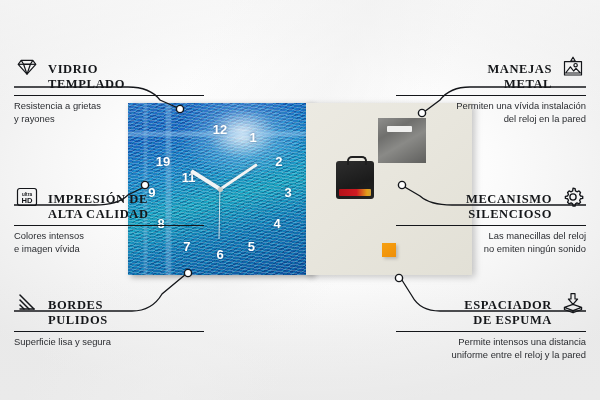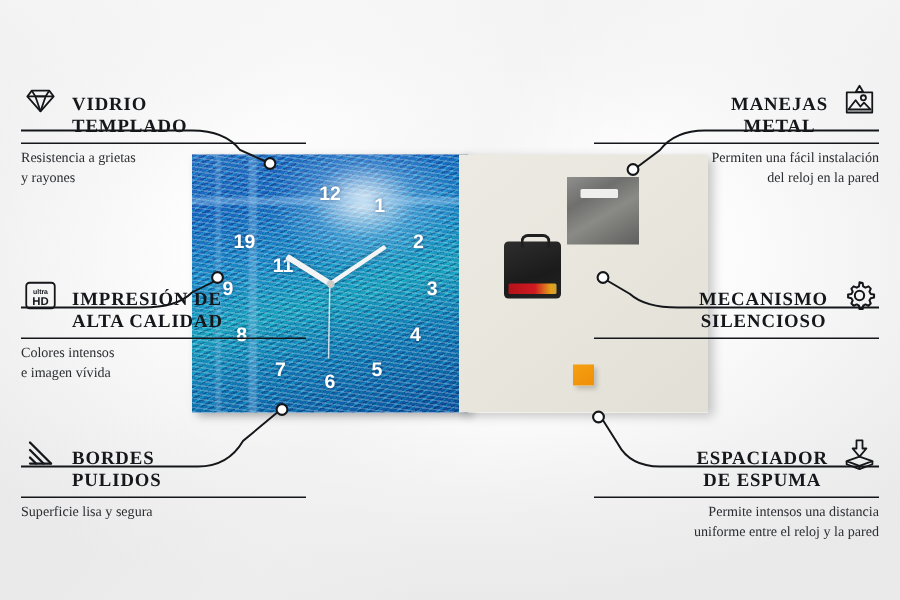--- a/index.html
+++ b/index.html
@@ -182,40 +182,40 @@
     width: 190px;
   }
   .callout.left  { text-align: left; }
   .callout.right { text-align: right; }
 
   .co-head {
     display: flex;
     align-items: center;
     gap: 8px;
   }
-  .callout.right .co-head { flex-direction: row-reverse; text-align: center; }
+  .callout.right .co-head { flex-direction: row-reverse; }
 
   .co-title {
     font-family: "Liberation Serif", serif;
     font-weight: bold;
     font-size: 12.5px;
     letter-spacing: .6px;
     color: #15171a;
     line-height: 1.18;
     text-transform: uppercase;
     white-space: pre-line;
     margin-top: 20px;
   }
   .co-rule {
     height: 1.4px;
     background: #14161a;
     margin: 3px 0 4px 0;
   }
   .co-sub {
-    font-family: Liberation Serif, serif;
+    font-family: Liberation Sans, sans-serif;
     font-size: 9.4px;
     color: #2b2d31;
     line-height: 1.35;
     white-space: pre-line;
   }
   .co-icon {
     flex: 0 0 auto;
     width: 26px;
     height: 26px;
     display: flex;
@@ -362,36 +362,38 @@
           <path d="M12 2.2 L9.6 6.2 H14.4 Z"></path>
           <rect x="3.5" y="6.6" width="17" height="13.4"></rect>
           <path d="M4.6 18 L9.4 11.8 L12.6 16 L15 13.4 L19.4 18 Z"></path>
           <circle cx="14.6" cy="10.2" r="1.7"></circle>
         </svg>
       </span>
       <div class="co-title">MANEJAS
 METAL</div>
     </div>
     <div class="co-rule"></div>
-    <div class="co-sub">Permiten una fácil instalación
+    <div class="co-sub">Permiten una vívida instalación
 del reloj en la pared</div>
   </div>
 
   <div class="callout right" style="right:14px; top:172px;">
     <div class="co-head">
       <span class="co-icon">
         <svg width="24" height="24" viewBox="0 0 24 24" fill="none" stroke="#14161a" stroke-width="1.35" stroke-linejoin="round">
           <path d="M12 3.2 l2.1 .5 .35 2.2 1.5 .87 2.05-.86 1.5 1.5-.86 2.05 .87 1.5 2.2 .35 0 2.1 -2.2 .35 -.87 1.5 .86 2.05 -1.5 1.5 -2.05-.86 -1.5 .87 -.35 2.2 -2.1 0 -.35-2.2 -1.5-.87 -2.05 .86 -1.5-1.5 .86-2.05 -.87-1.5 -2.2-.35 0-2.1 2.2-.35 .87-1.5 -.86-2.05 1.5-1.5 2.05 .86 1.5-.87 .35-2.2 z"></path>
           <circle cx="12" cy="12" r="3.1"></circle>
         </svg>
       </span>
       <div class="co-title">MECANISMO
 SILENCIOSO</div>
     </div>
     <div class="co-rule"></div>
+    <div class="co-sub">Las manecillas del reloj
+no emiten ningún sonido</div>
   </div>
 
   <div class="callout right" style="right:14px; top:278px;">
     <div class="co-head">
       <span class="co-icon">
         <svg width="24" height="24" viewBox="0 0 24 24" fill="none" stroke="#14161a" stroke-width="1.2" stroke-linejoin="round">
           <path d="M10 2.6 h4 v5.4 h2.6 L12 13.4 L7.4 8 H10 Z"></path>
           <path d="M12 13.4 L3.4 16.4 L12 19.6 L20.6 16.4 Z"></path>
           <path d="M3.4 16.4 v2.1 L12 21.7 v-2.1"></path>
           <path d="M20.6 16.4 v2.1 L12 21.7"></path>

